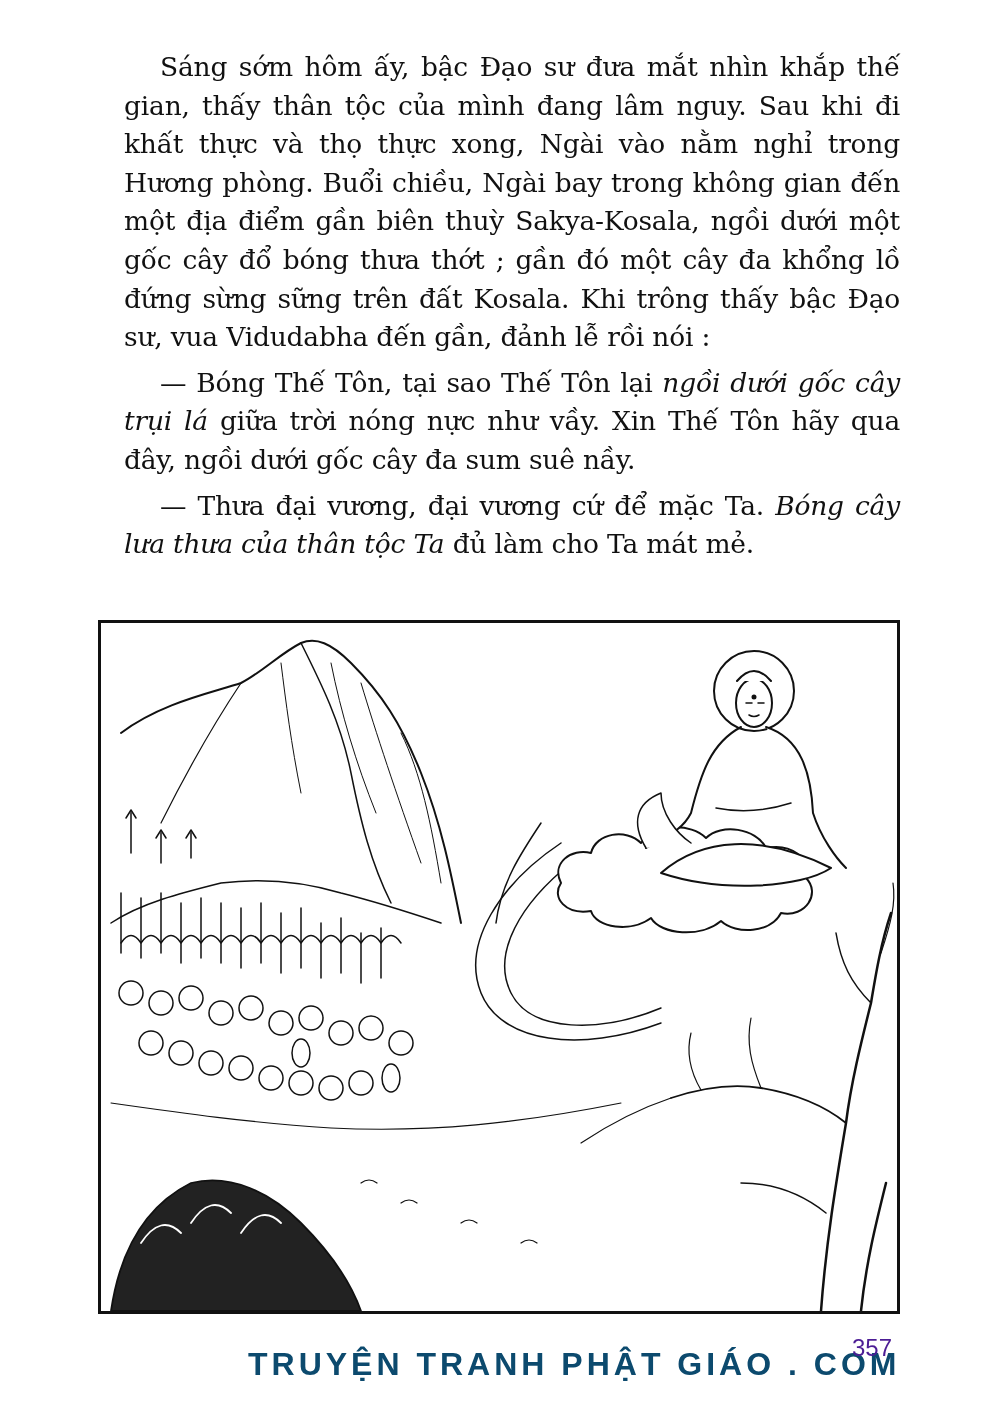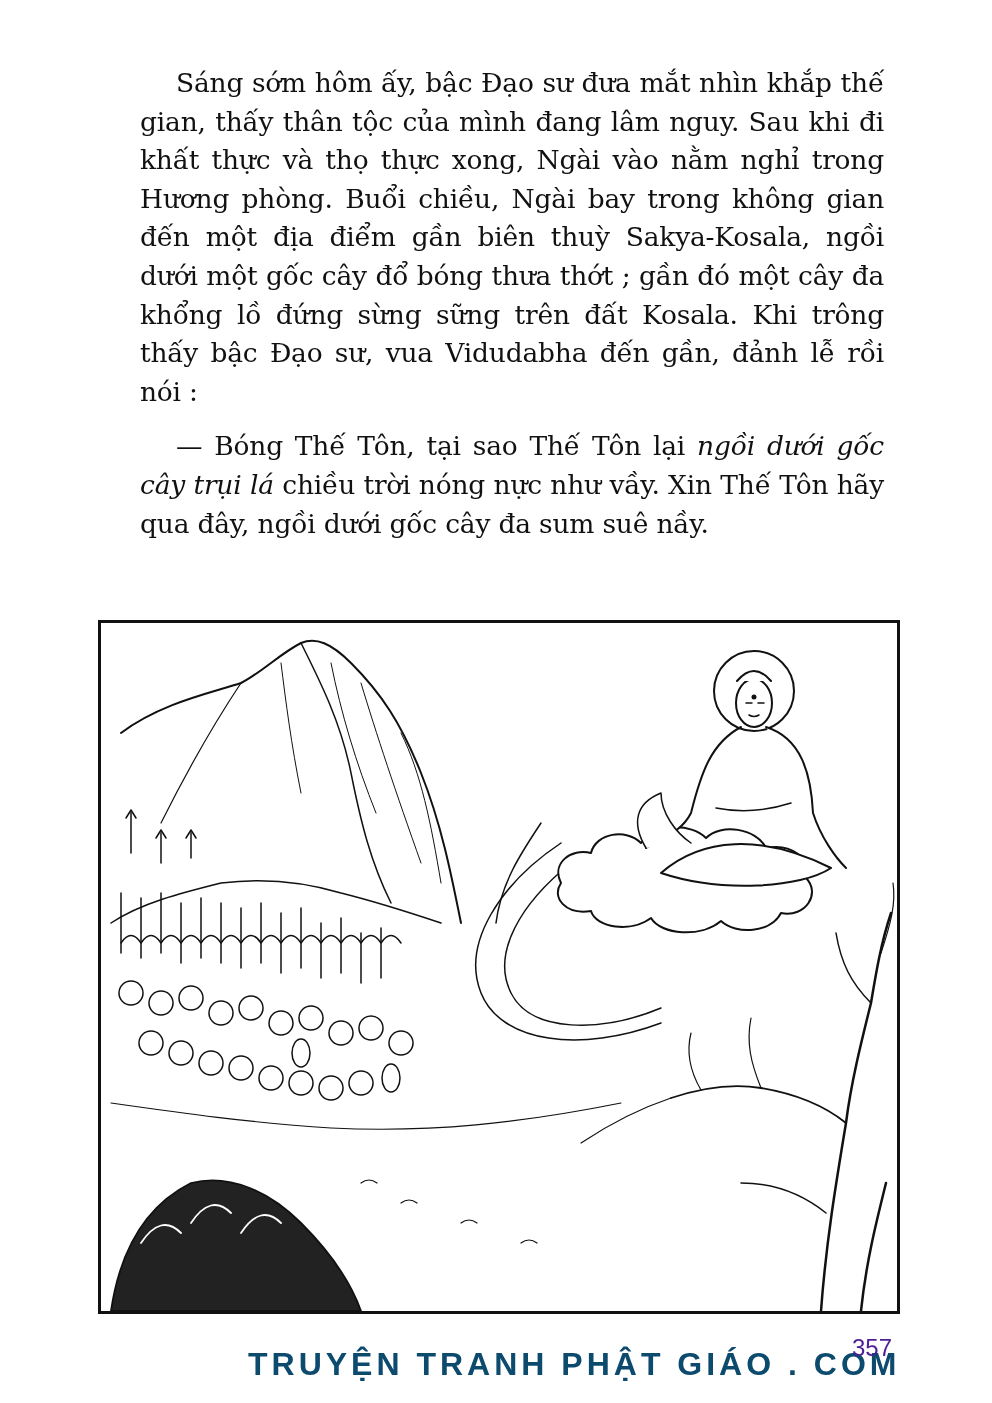--- a/index.html
+++ b/index.html
@@ -4,21 +4,21 @@
 <style>
   html, body { margin: 0; padding: 0; background: #ffffff; }
   body { width: 992px; height: 1403px; position: relative; overflow: hidden; }
   .text-block {
     position: absolute; left: 124px; top: 48px; width: 776px;
     font-family: "DejaVu Serif", "Liberation Serif", serif;
     font-size: 26.5px; line-height: 38.6px; color: #111;
     text-align: justify; text-align-last: left;
     letter-spacing: -0.2px;
   }
-  .para { margin: 16px; text-indent: 36px; }
+  .para { margin: 0; text-indent: 36px; }
   .para + .para { margin-top: 7px; }
   .para-first { text-indent: 36px; }
   .dialog { margin-top: 9px; }
   em { font-style: italic; }
   .frame {
     position: absolute; left: 98px; top: 620px; width: 802px; height: 694px;
     border: 3px solid #111; box-sizing: border-box; background: #fff; overflow: hidden;
   }
   .frame svg { display: block; width: 100%; height: 100%; }
   .page-number {
@@ -29,21 +29,22 @@
     position: absolute; left: 248px; top: 1346px;
     font-family: "Liberation Sans", sans-serif; font-size: 32px; font-weight: bold;
     color: #0c4a6e; letter-spacing: 4px;
   }
 </style>
 </head>
 <body>
 
 <div class="text-block">
   <p class="para para-first">Sáng sớm hôm ấy, bậc Đạo sư đưa mắt nhìn khắp thế gian, thấy thân tộc của mình đang lâm nguy. Sau khi đi khất thực và thọ thực xong, Ngài vào nằm nghỉ trong Hương phòng. Buổi chiều, Ngài bay trong không gian đến một địa điểm gần biên thuỳ Sakya-Kosala, ngồi dưới một gốc cây đổ bóng thưa thớt ; gần đó một cây đa khổng lồ đứng sừng sững trên đất Kosala. Khi trông thấy bậc Đạo sư, vua Vidudabha đến gần, đảnh lễ rồi nói :</p>
-  <p class="para dialog"><span>— Bóng Thế Tôn, tại sao Thế Tôn lại </span><em>ngồi dưới gốc cây trụi lá</em><span> chiều trời nóng nực như vầy. Xin Thế Tôn hãy qua đây, ngồi dưới gốc cây đa sum suê nầy.</span></p>
+  <p class="para dialog"><span>— Bóng Thế Tôn, tại sao Thế Tôn lại </span><em>ngồi dưới gốc cây trụi lá</em><span> giữa trời nóng nực như vầy. Xin Thế Tôn hãy qua đây, ngồi dưới gốc cây đa sum suê nầy.</span></p>
+  <p class="para dialog"><span>— Thưa đại vương, đại vương cứ để mặc Ta. </span><em>Bóng cây lưa thưa của thân tộc Ta</em><span> đủ làm cho Ta mát mẻ.</span></p>
 </div>
 
 <div class="frame">
   <svg viewBox="0 0 796 688" fill="none" stroke="#111" stroke-linecap="round" stroke-linejoin="round">
 
     <g stroke-width="2">
       <path d="M20 110 C60 80 110 70 140 60 C160 50 180 30 200 20 C215 14 230 20 250 40 C280 70 300 100 320 150 C340 200 350 250 360 300"></path>
       <path d="M200 20 C220 60 240 100 250 150 C260 200 270 240 290 280" stroke-width="1.5"></path>
       <path d="M230 40 C240 90 255 140 275 190" stroke-width="1"></path>
       <path d="M260 60 C275 110 295 170 320 240" stroke-width="1"></path>

